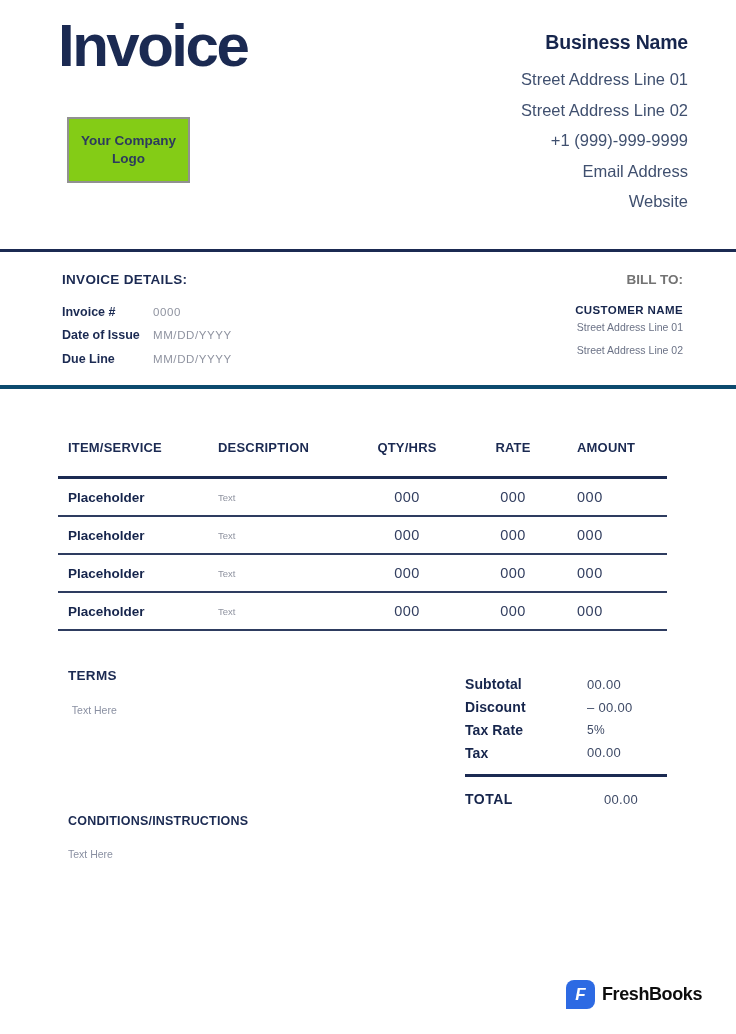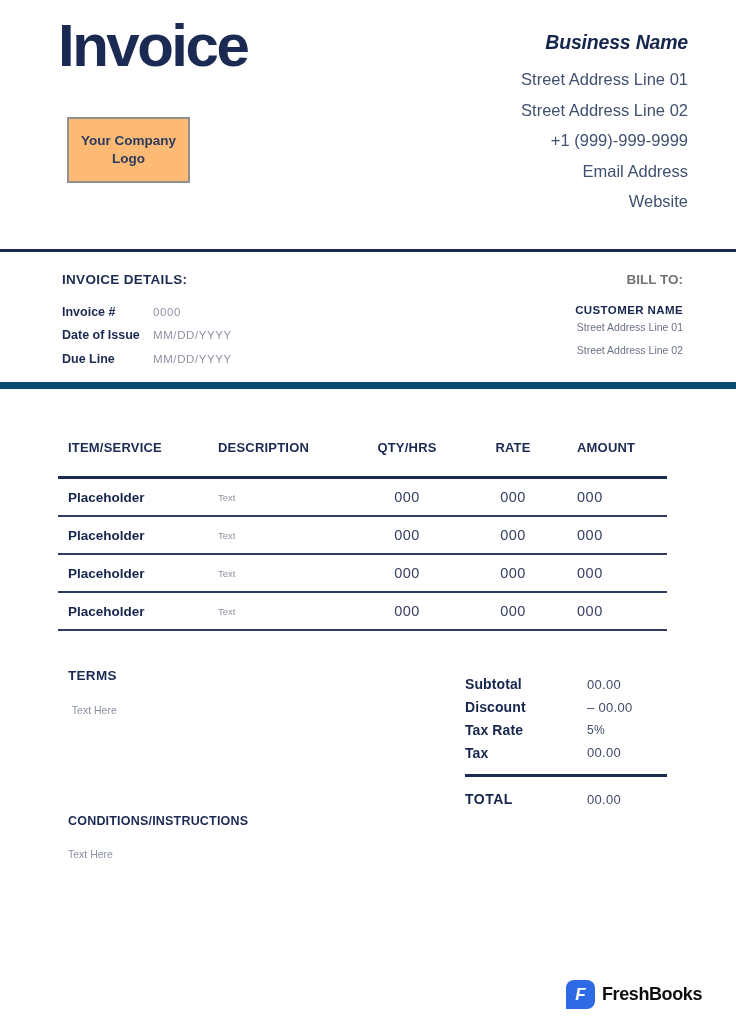--- a/index.html
+++ b/index.html
@@ -11,35 +11,35 @@
   }
 
   
   .page-title {
     position:absolute; left:58px; top:14px;
     font-size:60px; font-weight:700; letter-spacing:-2.5px; color:#1b2a52;
     line-height:1.05;
   }
   .logo-box {
     position:absolute; left:67px; top:117px; width:123px; height:66px;
-    border:2px solid #919191; background:#fdba74;
+    border:2px solid #919191; background:#84cc16;
     display:flex; align-items:center; justify-content:center;
   }
   .logo-box span {
     display:block; width:100px; text-align:center;
     font-size:13.5px; font-weight:700; color:#2c3a5e; line-height:1.35;
   }
   .business { position:absolute; top:31px; right:48px; text-align:right; }
-  .business-name { font-size:19.5px; font-weight:800; color:#16254c; margin-bottom:10px; letter-spacing:-0.2px;font-style:italic; }
+  .business-name { font-size:19.5px; font-weight:800; color:#16254c; margin-bottom:10px; letter-spacing:-0.2px; }
   .business-line { font-size:16.5px; color:#40506f; line-height:30.5px; }
 
   
   .details-band {
     position:absolute; top:249px; left:0; width:736px; height:140px;
-    border-top:3px solid #1b2a52; border-bottom:7px solid #0c4a6e;
+    border-top:3px solid #1b2a52; border-bottom:4px solid #0c4a6e;
   }
   .invoice-details { position:absolute; left:62px; top:20px; }
   .id-heading { font-size:13.5px; font-weight:800; letter-spacing:0.3px; color:#1b2a52; margin-bottom:13px; }
   .id-row { display:flex; align-items:center; height:23.5px; }
   .id-label { width:91px; font-size:12.5px; font-weight:700; color:#1b2a52; }
   .id-value { font-size:11.5px; color:#8f93a0; letter-spacing:0.6px; }
 
   .bill-to { position:absolute; right:53px; top:20px; text-align:right; }
   .bt-heading { font-size:13.5px; font-weight:700; color:#737373; margin-bottom:17px; }
   .bt-customer { font-size:11.5px; font-weight:800; color:#16254c; letter-spacing:0.4px; }
@@ -63,21 +63,21 @@
   
   .terms { position:absolute; left:68px; top:668px;text-align:right; }
   .terms-heading { font-size:13.5px; font-weight:800; color:#1b2a52; letter-spacing:0.3px; }
   .terms-body { margin-top:21px; font-size:10.5px; color:#8a90a2; }
 
   .totals { position:absolute; left:465px; top:673px; width:202px; }
   .tot-row { display:flex; align-items:center; height:22.8px; }
   .tot-label { width:122px; font-size:14px; font-weight:800; color:#16254c; letter-spacing:0.1px; }
   .tot-value { font-size:13px; color:#3e4a66; letter-spacing:0.3px; }
   .tot-divider { border-top:3.5px solid #1b2a52; margin-top:10px; }
-  .tot-total { margin-top:14px; display:flex; align-items:center; }
+  .tot-total { margin-top:14px; display:flex; align-items:center;gap:17px; }
   .tot-total .tot-label { letter-spacing:0.5px; }
 
   
   .conditions { position:absolute; left:68px; top:814px; }
   .cond-heading { font-size:12.5px; font-weight:800; color:#1b2a52; letter-spacing:0.2px; }
   .cond-body { margin-top:20px; font-size:10.5px; color:#8a90a2; }
 
   
   .footer-brand { position:absolute; left:566px; top:980px; display:flex; align-items:center; gap:7px; cursor:pointer; }
   .fb-icon { width:29px; height:29px; background:#2d6ae3; border-radius:8px 8px 8px 0;

